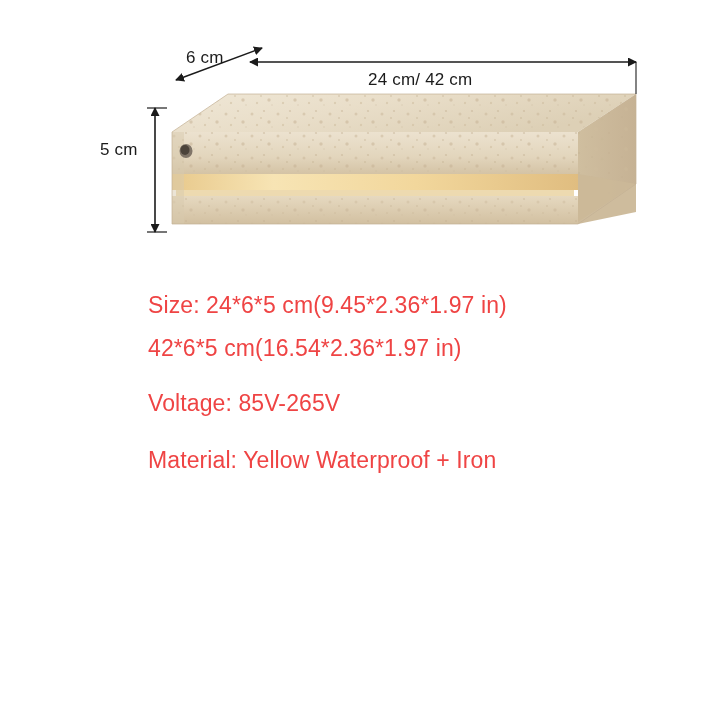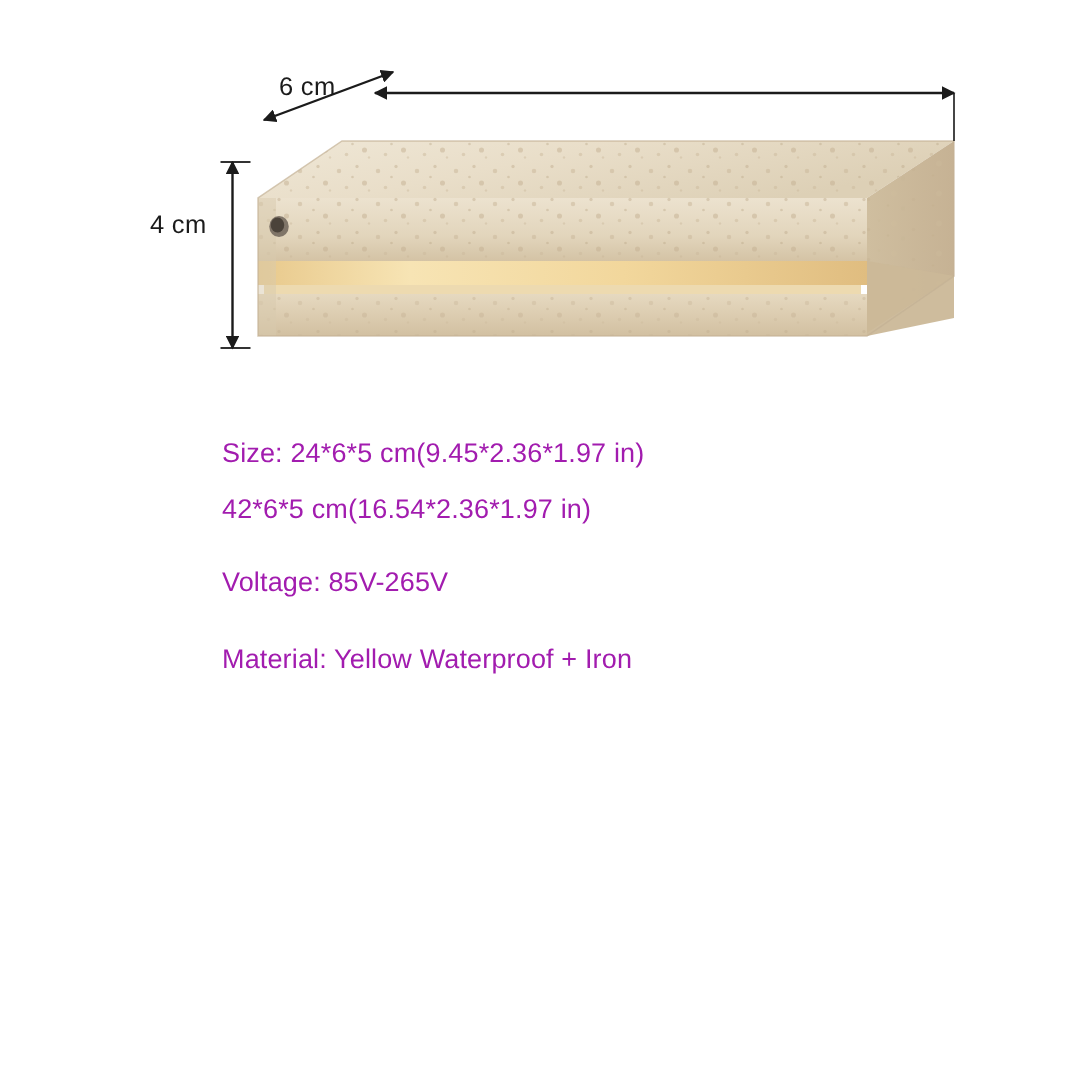--- a/index.html
+++ b/index.html
@@ -56,22 +56,22 @@
   .lamp svg { display: block; }
 
   
   .specs {
     position: absolute;
     left: 0;
     top: 292px;
     width: 720px;
   }
   .spec-line {
-    font-size: 18px;
-    color: #a21caf;
+    font-size: 23px;
+    color: #ef4444;
     padding: 0 0 0 148px;
     margin: 0 0 30px 0;
     white-space: nowrap;
     letter-spacing: 0.1px;
   }
   .spec-line.indented {
     margin-top: -14px;
     margin-bottom: 28px;
   }
 </style>
@@ -170,21 +170,22 @@
       <line x1="250" y1="62" x2="636" y2="62" stroke="#1b1b1b" stroke-width="1.6" marker-start="url(#ahs)" marker-end="url(#ah)"></line>
 
       <line x1="636" y1="62" x2="636" y2="94" stroke="#1b1b1b" stroke-width="1.2" opacity="0.9"></line>
 
       <line x1="155" y1="108" x2="155" y2="232" stroke="#1b1b1b" stroke-width="1.6" marker-start="url(#ahs)" marker-end="url(#ah)"></line>
       <line x1="147" y1="108" x2="167" y2="108" stroke="#1b1b1b" stroke-width="1.2"></line>
       <line x1="147" y1="232" x2="167" y2="232" stroke="#1b1b1b" stroke-width="1.2"></line>
     </svg>
 
     <div class="dim-label label-width">6 cm</div>
-    <div class="dim-label label-height">4 cm</div>
+    <div class="dim-label label-length">24 cm/ 42 cm</div>
+    <div class="dim-label label-height">5 cm</div>
   </div>
 
   <div class="specs">
     <p class="spec-line">Size: 24*6*5 cm(9.45*2.36*1.97 in)</p>
     <p class="spec-line indented">42*6*5 cm(16.54*2.36*1.97 in)</p>
     <p class="spec-line">Voltage: 85V-265V</p>
     <p class="spec-line">Material: Yellow Waterproof + Iron</p>
   </div>
 
 </div>

